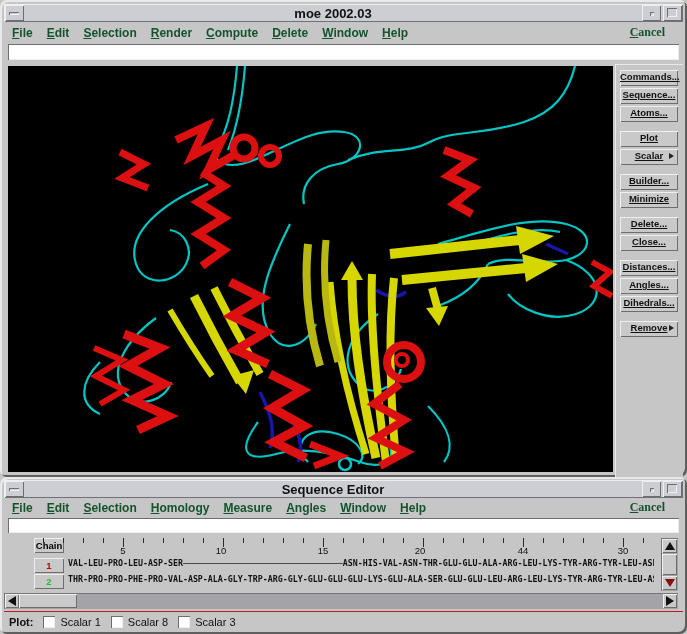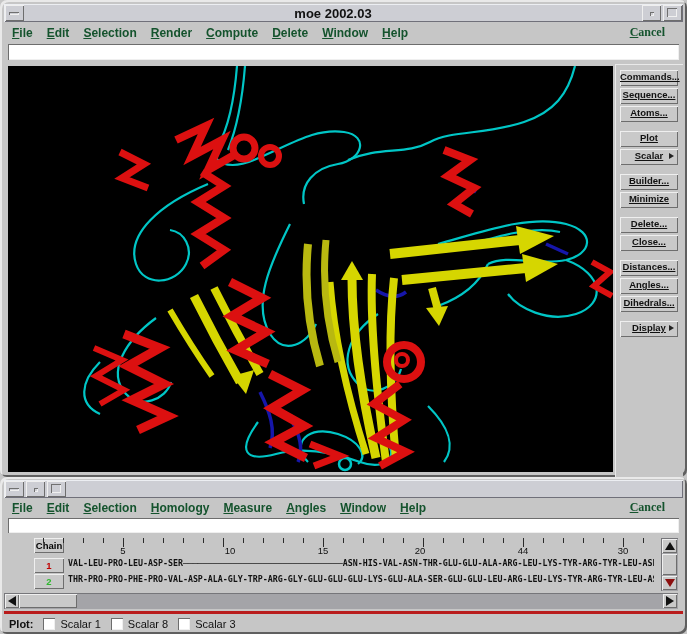--- a/index.html
+++ b/index.html
@@ -59,21 +59,21 @@
   .tri-up{width:0;height:0;border-left:5px solid transparent;border-right:5px solid transparent;
           border-bottom:8px solid #111;margin:3px auto;}
   .tri-down-red{width:0;height:0;border-left:5px solid transparent;border-right:5px solid transparent;
           border-top:8px solid #8c0f0f;margin:3px auto;}
   .tri-left{width:0;height:0;border-top:5px solid transparent;border-bottom:5px solid transparent;
           border-right:8px solid #111;margin:2px auto;}
   .tri-right{width:0;height:0;border-top:5px solid transparent;border-bottom:5px solid transparent;
           border-left:8px solid #111;margin:2px auto;}
   
   #plotrow{position:absolute;left:4px;right:4px;top:134px;height:20px;display:flex;align-items:center;
-           font-size:11px;font-weight:bold;color:#111;border-top:3px solid #b91c1c;padding-left:5px;}
+           font-size:11px;font-weight:bold;color:#111;border-top:1px solid #b91c1c;padding-left:5px;}
   .checkbox{width:12px;height:12px;background:#fff;margin:0 5px 0 10px;flex:0 0 auto;
             box-shadow:inset 1px 1px 0 #6d6d6d, inset -1px -1px 0 #efefef;}
   .cb-label{font-weight:normal;font-size:11px;}
 </style>
 </head>
 <body>
 
 <div id="screen">
 
   <div class="win" style="top:0;height:477px;">
@@ -182,29 +182,30 @@
       <div class="pbtn">Atoms...</div>
       <div class="pbtn gap">Plot</div>
       <div class="pbtn"><span>Scalar</span><span class="arrow-r"></span></div>
       <div class="pbtn gap">Builder...</div>
       <div class="pbtn">Minimize</div>
       <div class="pbtn gap">Delete...</div>
       <div class="pbtn">Close...</div>
       <div class="pbtn gap">Distances...</div>
       <div class="pbtn">Angles...</div>
       <div class="pbtn">Dihedrals...</div>
-      <div class="pbtn gap"><span>Display</span><span class="arrow-r"></span></div>
+      <div class="pbtn gap"><span>Remove</span><span class="arrow-r"></span></div>
     </div>
   </div>
 
   <div class="win" style="top:477px;height:157px;">
     <div class="titlebar" style="top:3px;">
       <div class="wbtn bevel-out">
           <div class="dash"></div>
         </div>
+      <div class="title-text">Sequence Editor</div>
       <div class="wbtn bevel-out">
           <div class="dot"></div>
         </div>
       <div class="wbtn bevel-out">
           <div class="sq"></div>
         </div>
     </div>
 
     <div class="menubar" style="top:21px;padding-left:8px;">
       <span class="menu-item mn">File</span>
@@ -220,21 +221,21 @@
 
     <input class="cmdfield" style="left: 8px; top: 41px; width: 663px; height: 15px;" value="">
 
     <div id="seq-pane">
 
       <div class="seqrow" style="top:0;height:19px;">
         <div class="chain-btn">Chain</div>
       </div>
       <div class="ruler">
         <span style="left:85px">5</span>
-        <span style="left:192px">10</span>
+        <span style="left:183px">10</span>
         <span style="left:285px">15</span>
         <span style="left:382px">20</span>
         <span style="left:485px">44</span>
         <span style="left:585px">30</span>
       </div>
 
       <div class="seqrow" style="top:20px;">
         <div class="chain-btn" style="color:#c00000;">1</div>
         <div class="seqtext">VAL-LEU-PRO-LEU-ASP-SER────────────────────────────────ASN-HIS-VAL-ASN-THR-GLU-GLU-ALA-ARG-LEU-LYS-TYR-ARG-TYR-LEU-ASP-LEU-</div>
       </div>

